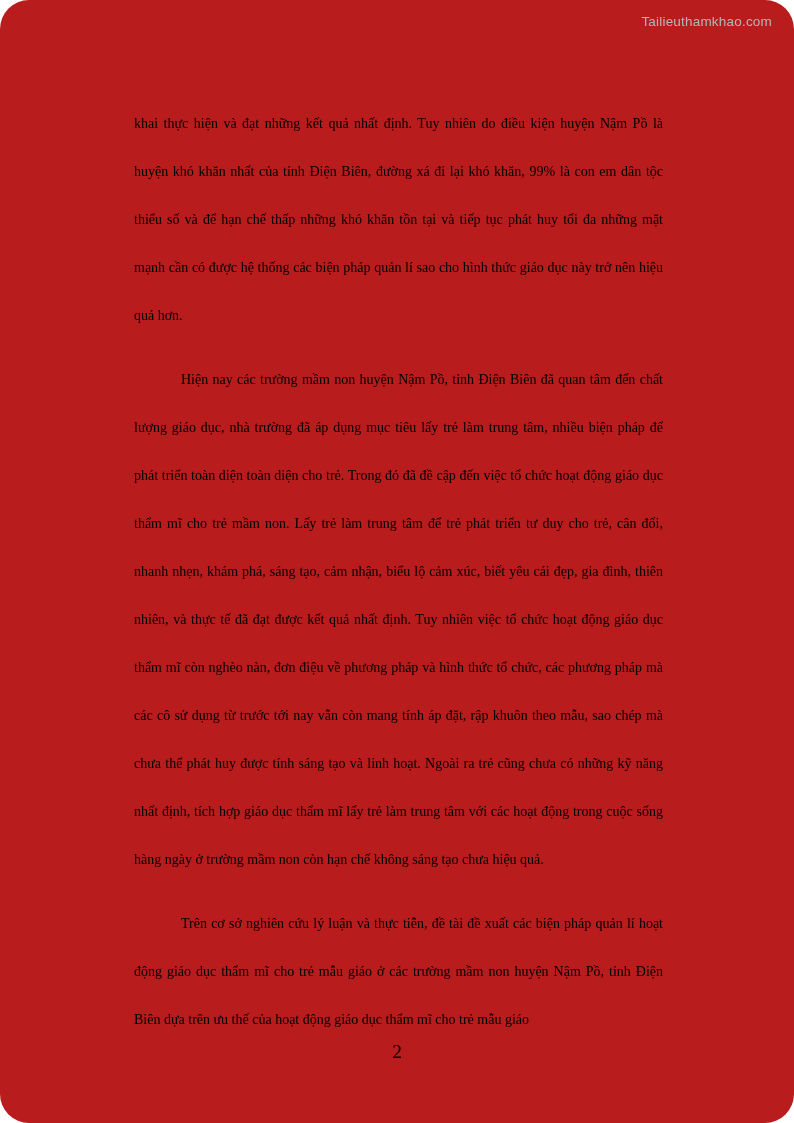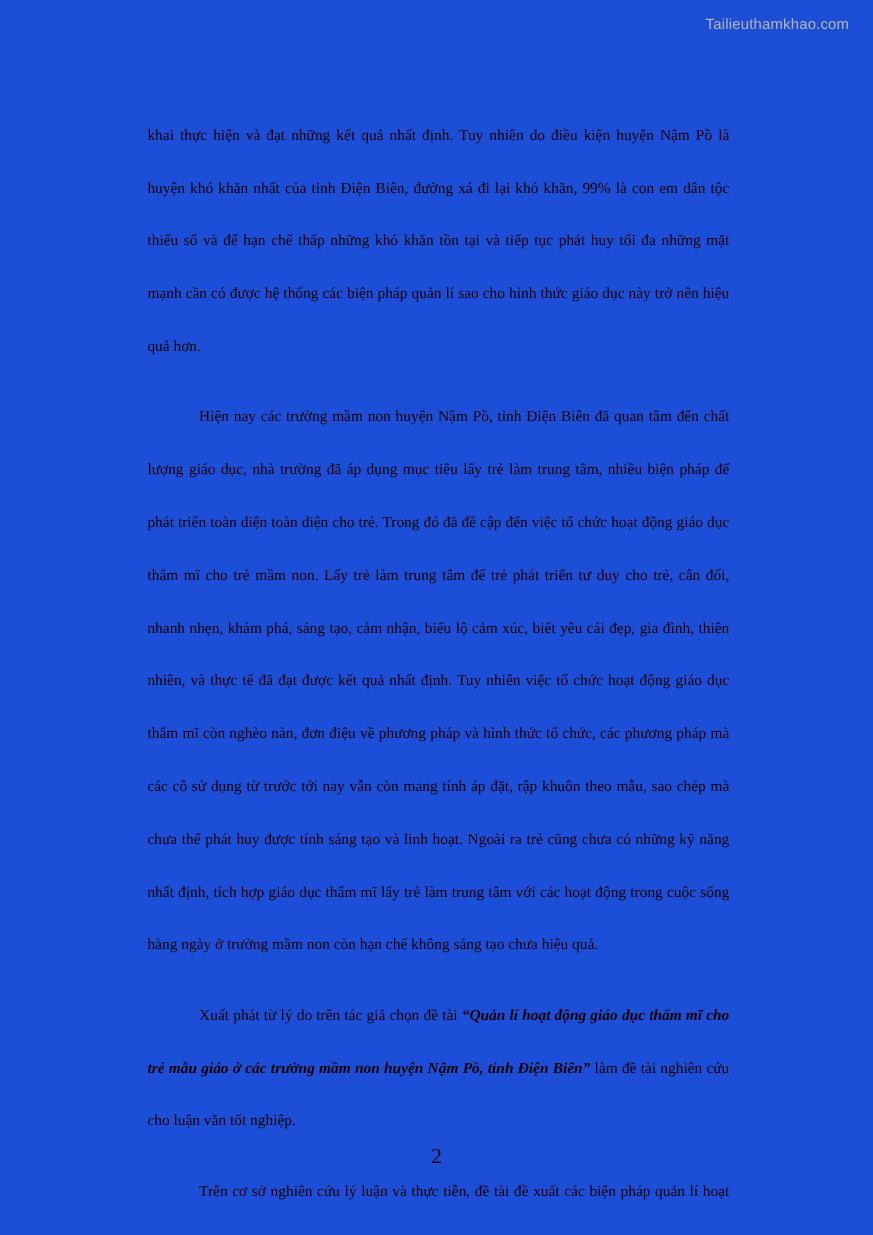--- a/index.html
+++ b/index.html
@@ -12,21 +12,22 @@
     height: 1123px;
     position: relative;
     overflow: hidden;
     font-family: "Liberation Serif", "DejaVu Serif", serif;
     color: #000000;
   }
 
   .page {
     position: absolute;
     inset: 0;
-    background: #1d4ed8;
+    background: #b91c1c;
+    border-radius: 29px;
   }
 
   .watermark {
     position: absolute;
     top: 14px;
     right: 22px;
     font-family: "Liberation Sans", "DejaVu Sans", sans-serif;
     font-size: 13.5px;
     letter-spacing: 0.2px;
     color: #b6b6b6;
@@ -84,21 +85,20 @@
 <div class="page">
 
   <div class="watermark">Tailieuthamkhao.com</div>
 
   <div class="content">
 
     <p class="body-text">khai thực hiện và đạt những kết quả nhất định. Tuy nhiên do điều kiện huyện Nậm Pồ là huyện khó khăn nhất của tỉnh Điện Biên, đường xá đi lại khó khăn, 99% là con em dân tộc thiểu số và để hạn chế thấp những khó khăn tồn tại và tiếp tục phát huy tối đa những mặt mạnh cần có được hệ thống các biện pháp quản lí sao cho hình thức giáo dục này trở nên hiệu quả hơn.</p>
 
     <p class="body-text indent">Hiện nay các trường mầm non huyện Nậm Pồ, tỉnh Điện Biên đã quan tâm đến chất lượng giáo dục, nhà trường đã áp dụng mục tiêu lấy trẻ làm trung tâm, nhiều biện pháp để phát triển toàn diện toàn diện cho trẻ. Trong đó đã đề cập đến việc tổ chức hoạt động giáo dục thẩm mĩ cho trẻ mầm non. Lấy trẻ làm trung tâm để trẻ phát triển tư duy cho trẻ, cân đối, nhanh nhẹn, khám phá, sáng tạo, cảm nhận, biểu lộ cảm xúc, biết yêu cái đẹp, gia đình, thiên nhiên, và thực tế đã đạt được kết quả nhất định. Tuy nhiên việc tổ chức hoạt động giáo dục thẩm mĩ còn nghèo nàn, đơn điệu về phương pháp và hình thức tổ chức, các phương pháp mà các cô sử dụng từ trước tới nay vẫn còn mang tính áp đặt, rập khuôn theo mẫu, sao chép mà chưa thể phát huy được tính sáng tạo và linh hoạt. Ngoài ra trẻ cũng chưa có những kỹ năng nhất định, tích hợp giáo dục thẩm mĩ lấy trẻ làm trung tâm với các hoạt động trong cuộc sống hàng ngày ở trường mầm non còn hạn chế không sáng tạo chưa hiệu quả.</p>
 
-    <p class="body-text indent"><span>Xuất phát từ lý do trên tác giả chọn đề tài </span><span class="title-quote">“Quản lí hoạt động giáo dục thẩm mĩ cho trẻ mẫu giáo ở các trường mầm non huyện Nậm Pồ, tỉnh Điện Biên”</span><span> làm đề tài nghiên cứu cho luận văn tốt nghiệp.</span></p>
 
 
     <p class="body-text indent">Trên cơ sở nghiên cứu lý luận và thực tiễn, đề tài đề xuất các biện pháp quản lí hoạt động giáo dục thẩm mĩ cho trẻ mẫu giáo ở các trường mầm non huyện Nậm Pồ, tỉnh Điện Biên dựa trên ưu thế của hoạt động giáo dục thẩm mĩ cho trẻ mẫu giáo</p>
 
   </div>
 
   <div class="page-number">2</div>
 
 </div>
 

